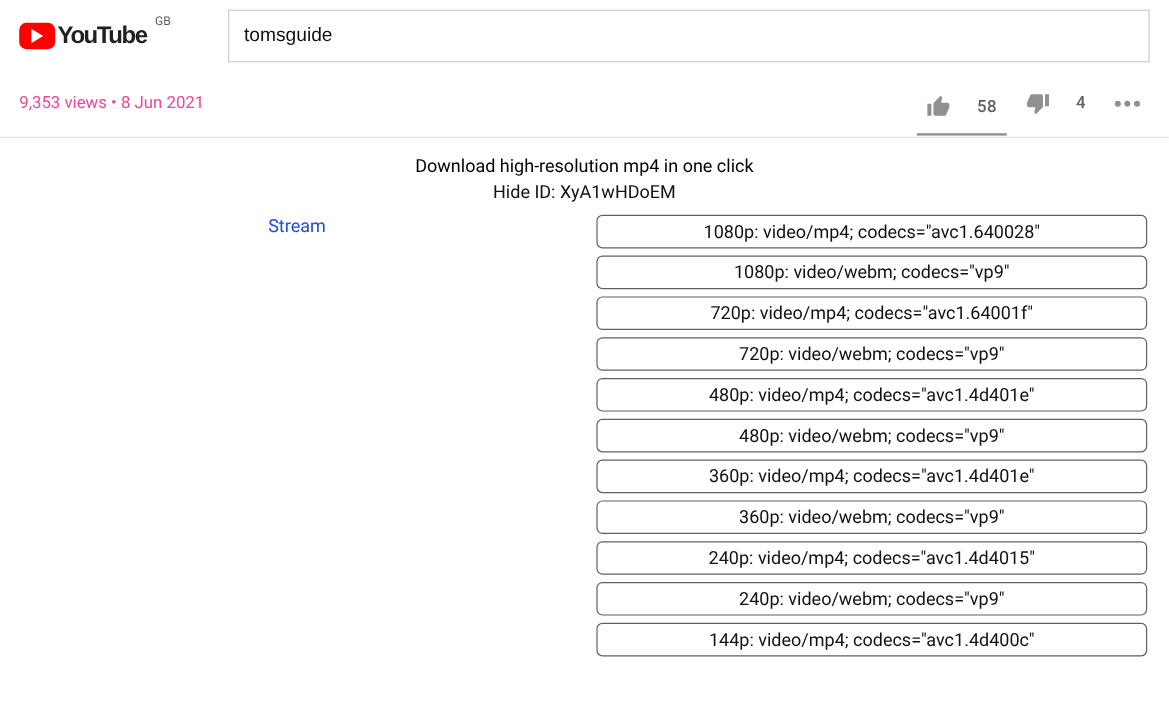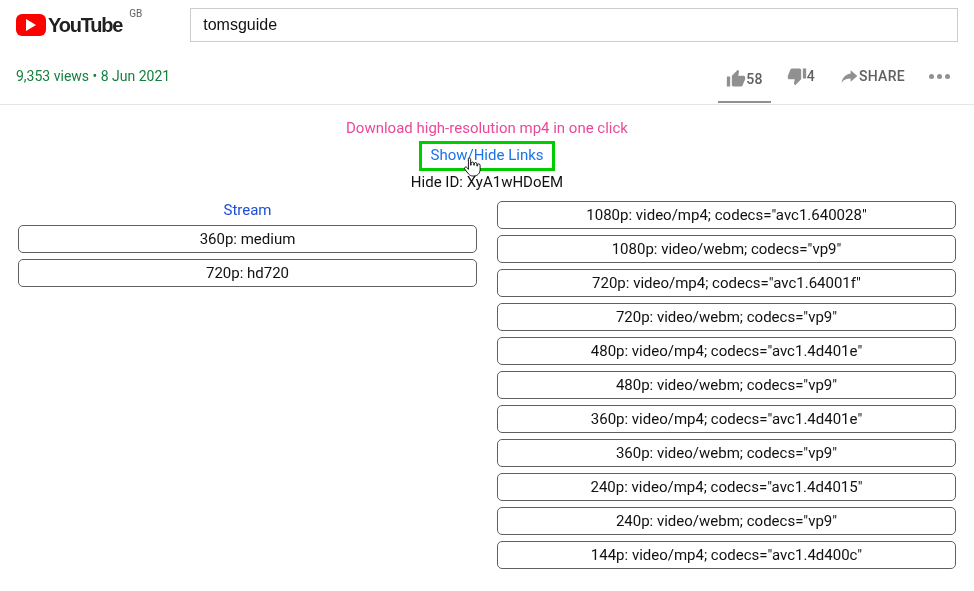--- a/index.html
+++ b/index.html
@@ -55,47 +55,47 @@
   margin-left: 8px;
   flex: 0 0 auto;
   visibility: hidden;
 }
 .search-wrap {
   flex: 1;
   margin-left: 30px;
 }
 .search-input {
   width: 100%;
-  height: 34px;
+  height: 44px;
   border: 1px solid #ccc;
   padding: 0 12px;
   font-size: 16px;
   color: #111;
   outline: none;
 }
 .meta-row {
   display: flex;
   align-items: center;
   padding: 12px 16px 10px 16px;
   border-bottom: 1px solid #e5e5e5;
 }
 .views-date {
   font-size: 14px;
-  color: #15803d;
+  color: #ec4899;
 }
 .actions {
   margin-left: auto;
   display: flex;
   align-items: center;
   gap: 8px;
 }
 .action-btn {
   display: flex;
   align-items: center;
-  gap: 0;
+  gap: 22px;
   padding: 8px 8px;
   font-size: 14px;
   font-weight: 500;
   color: #606060;
   cursor: pointer;
   letter-spacing: 0.3px;
 }
 .action-btn.like {
   border-bottom: 2px solid #909090;
   padding-bottom: 12px;
@@ -113,21 +113,21 @@
   height: 5px;
   background: #909090;
   border-radius: 50%;
 }
 .download-section {
   text-align: center;
   padding: 14px 0 4px 0;
 }
 .download-heading {
   font-size: 15px;
-  color: #ec4899;
+  color: #000000;
   margin-bottom: 4px;
 }
 .toggle-link {
   display: inline-block;
   color: #1a73e8;
   font-size: 15px;
   cursor: pointer;
   border: 3px solid #00cc00;
   padding: 2px 8px 4px 8px;
   position: relative;
@@ -203,56 +203,40 @@
           <path d="M1 21h4V9H1v12zm22-11c0-1.1-.9-2-2-2h-6.31l.95-4.57.03-.32c0-.41-.17-.79-.44-1.06L14.17 1 7.59 7.59C7.22 7.95 7 8.45 7 9v10c0 1.1.9 2 2 2h9c.83 0 1.54-.5 1.84-1.22l3.02-7.05c.09-.23.14-.47.14-.73v-2z"></path>
         </svg>
       <span>58</span>
     </div>
     <div class="action-btn">
       <svg viewBox="0 0 24 24">
           <path d="M15 3H6c-.83 0-1.54.5-1.84 1.22l-3.02 7.05c-.09.23-.14.47-.14.73v2c0 1.1.9 2 2 2h6.31l-.95 4.57-.03.32c0 .41.17.79.44 1.06L9.83 23l6.59-6.59c.36-.36.58-.86.58-1.41V5c0-1.1-.9-2-2-2zm4 0v12h4V3h-4z"></path>
         </svg>
       <span>4</span>
     </div>
-    <div class="action-btn">
-      <svg viewBox="0 0 24 24">
-          <path d="M14 9V5l8 7-8 7v-4.1c-5 0-8.5 1.6-11 5.1 1-5 4-10 11-11z"></path>
-        </svg>
-      <span>SHARE</span>
-    </div>
     <div class="more-btn">
       <span></span>
       <span></span>
       <span></span>
     </div>
   </div>
 </div>
 
 <div class="download-section">
   <div class="download-heading">Download high-resolution mp4 in one click</div>
-  <div style="position:relative; display:inline-block;">
-    <span class="toggle-link">Show/Hide Links</span>
-    <svg class="cursor-icon" viewBox="0 0 20 24">
-      <path d="M7 2c.8 0 1.5.7 1.5 1.5V10h.5V8c0-.8.7-1.5 1.5-1.5S12 7.2 12 8v2h.5V8.5c0-.8.7-1.5 1.5-1.5s1.5.7 1.5 1.5V11h.5V10c0-.8.7-1.5 1.5-1.5s1.5.7 1.5 1.5v5c0 4-3 7-7 7h-1c-2 0-3.5-.8-5-2.5l-4-5c-.5-.7-.4-1.7.3-2.2.7-.5 1.7-.4 2.2.3l1.5 2V3.5C5.5 2.7 6.2 2 7 2z" fill="#fff" stroke="#000" stroke-width="1"></path>
-    </svg>
-  </div>
   <div class="video-id-row">
     <span>Hide ID:</span>
     <span> </span>
     <span>XyA1wHDoEM</span>
   </div>
 </div>
 
 <div class="columns">
   <div class="col">
     <div class="col-header">Stream</div>
-    <div>
-        <div class="pill">360p: medium</div>
-        <div class="pill">720p: hd720</div>
-      </div>
   </div>
   <div class="col">
     <div>
         <div class="pill">1080p: video/mp4; codecs="avc1.640028"</div>
         <div class="pill">1080p: video/webm; codecs="vp9"</div>
         <div class="pill">720p: video/mp4; codecs="avc1.64001f"</div>
         <div class="pill">720p: video/webm; codecs="vp9"</div>
         <div class="pill">480p: video/mp4; codecs="avc1.4d401e"</div>
         <div class="pill">480p: video/webm; codecs="vp9"</div>
         <div class="pill">360p: video/mp4; codecs="avc1.4d401e"</div>

